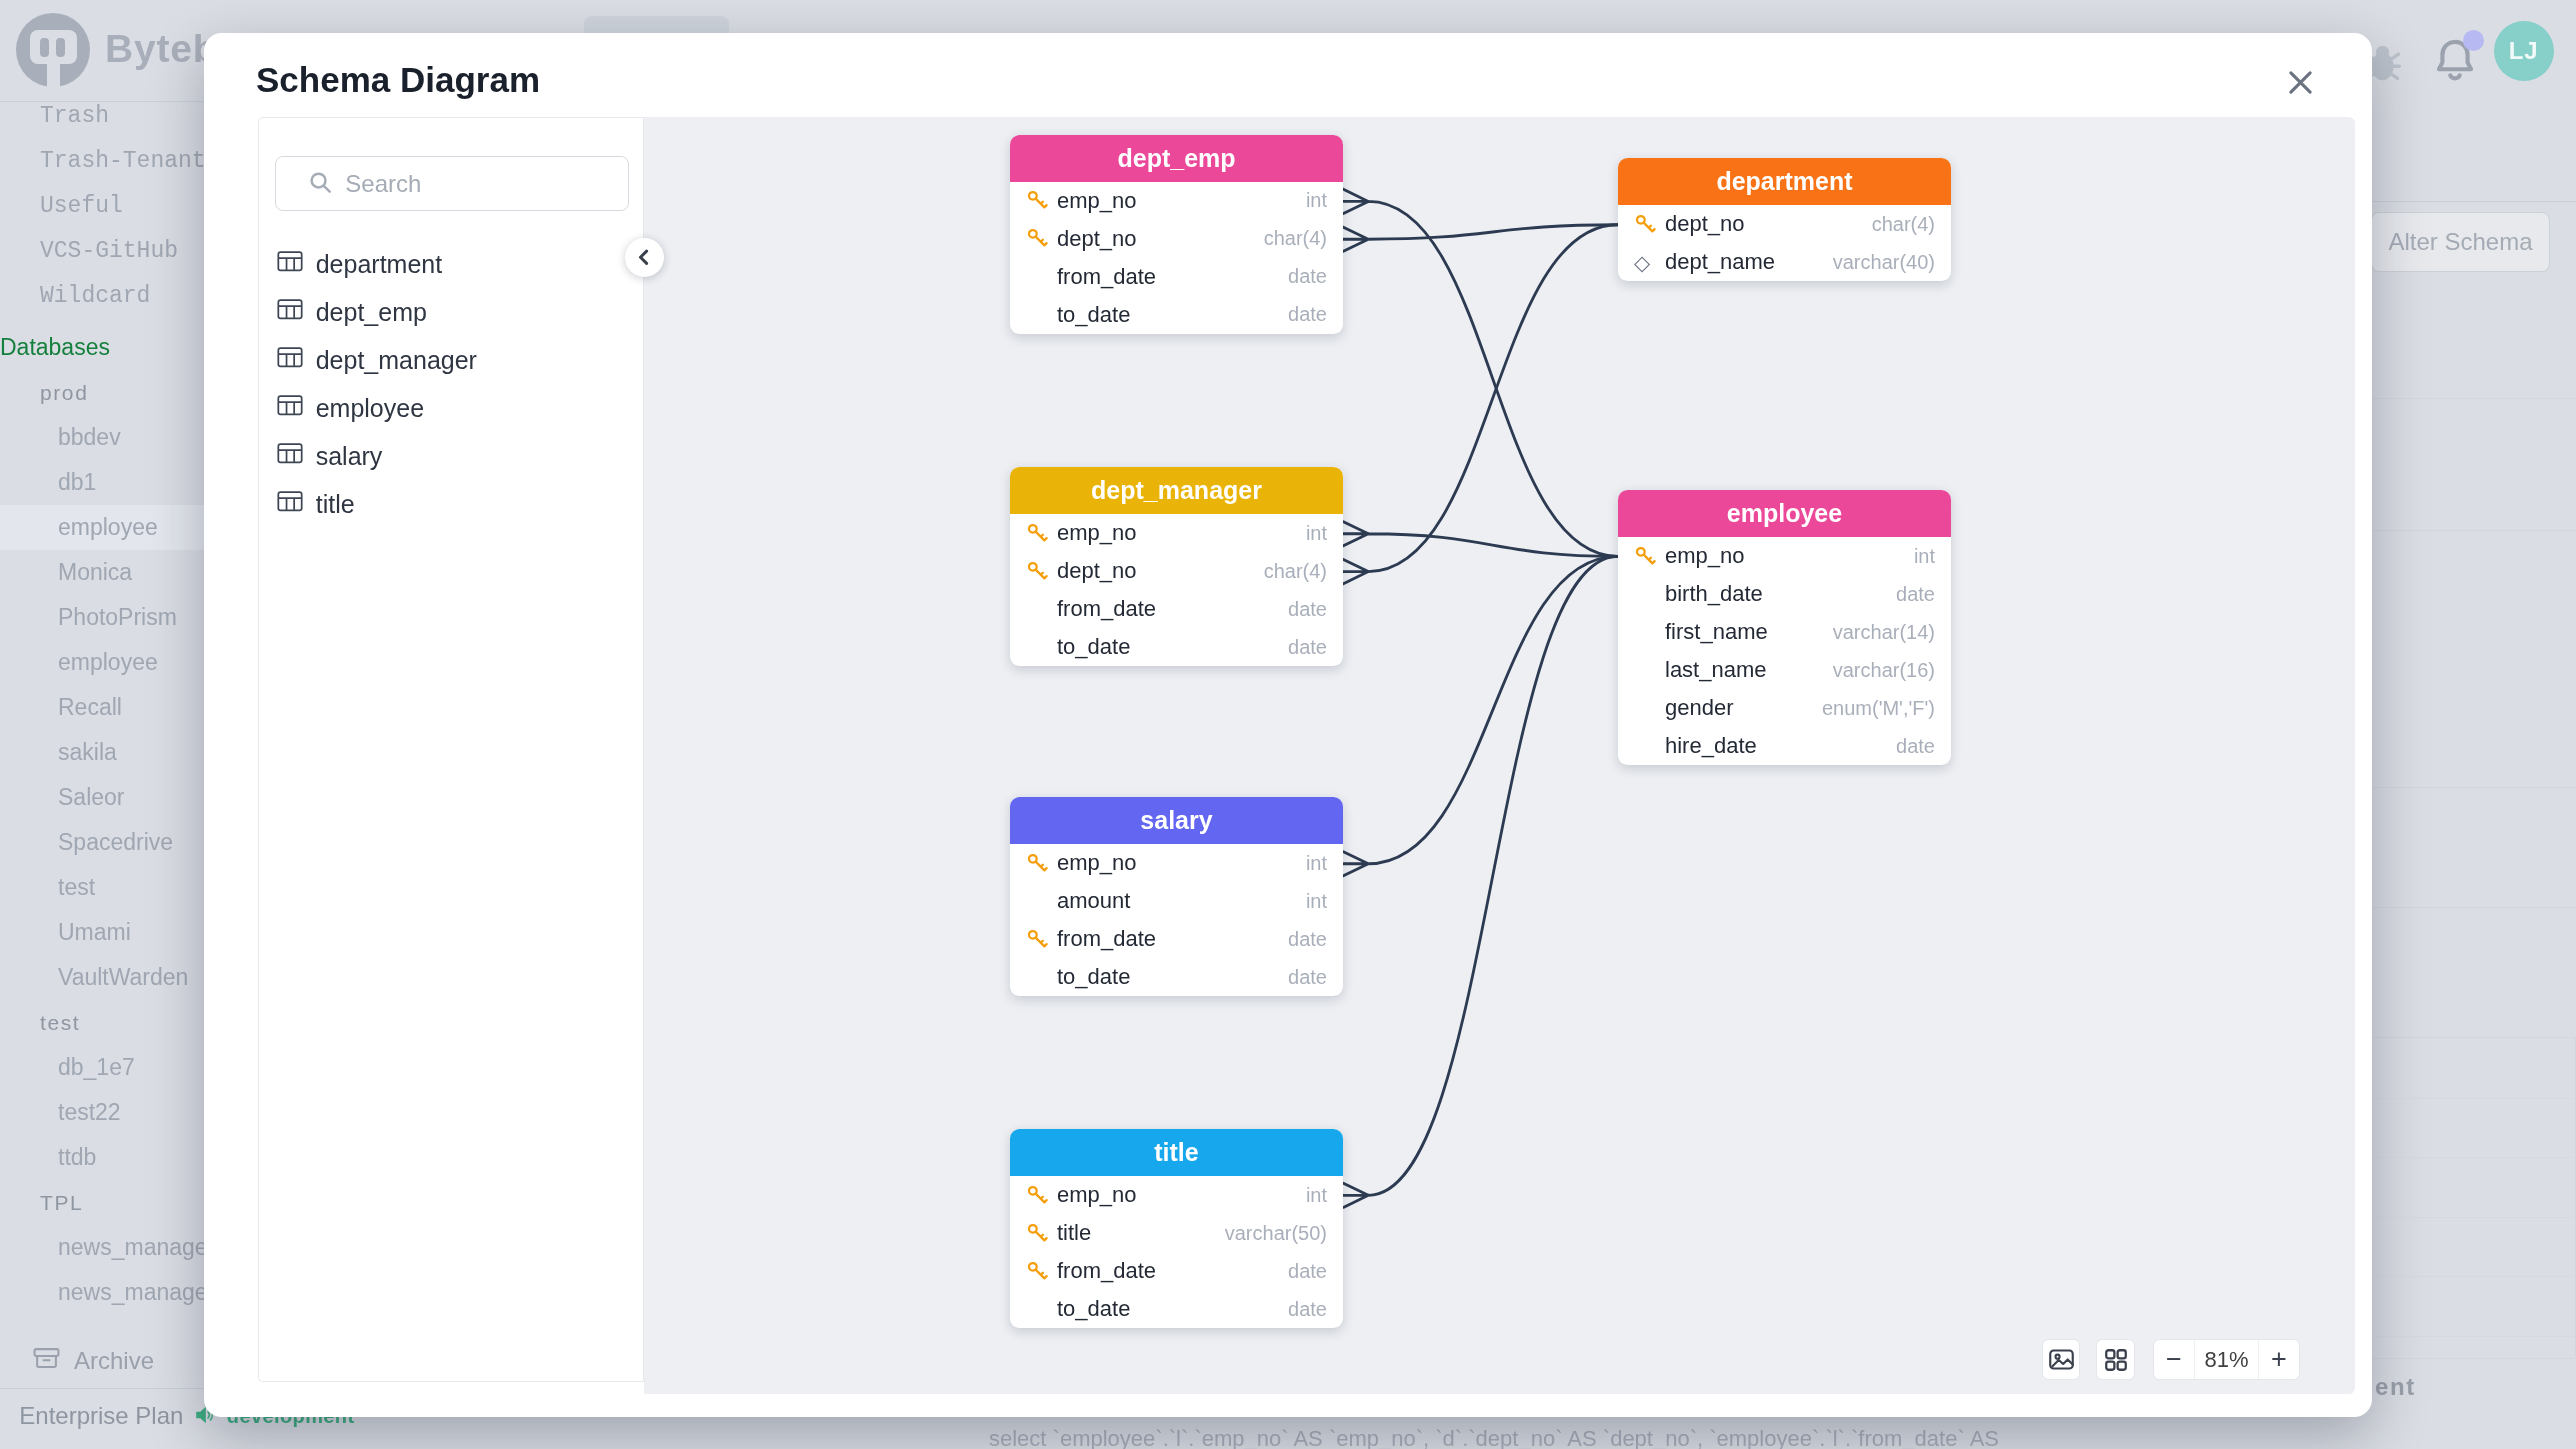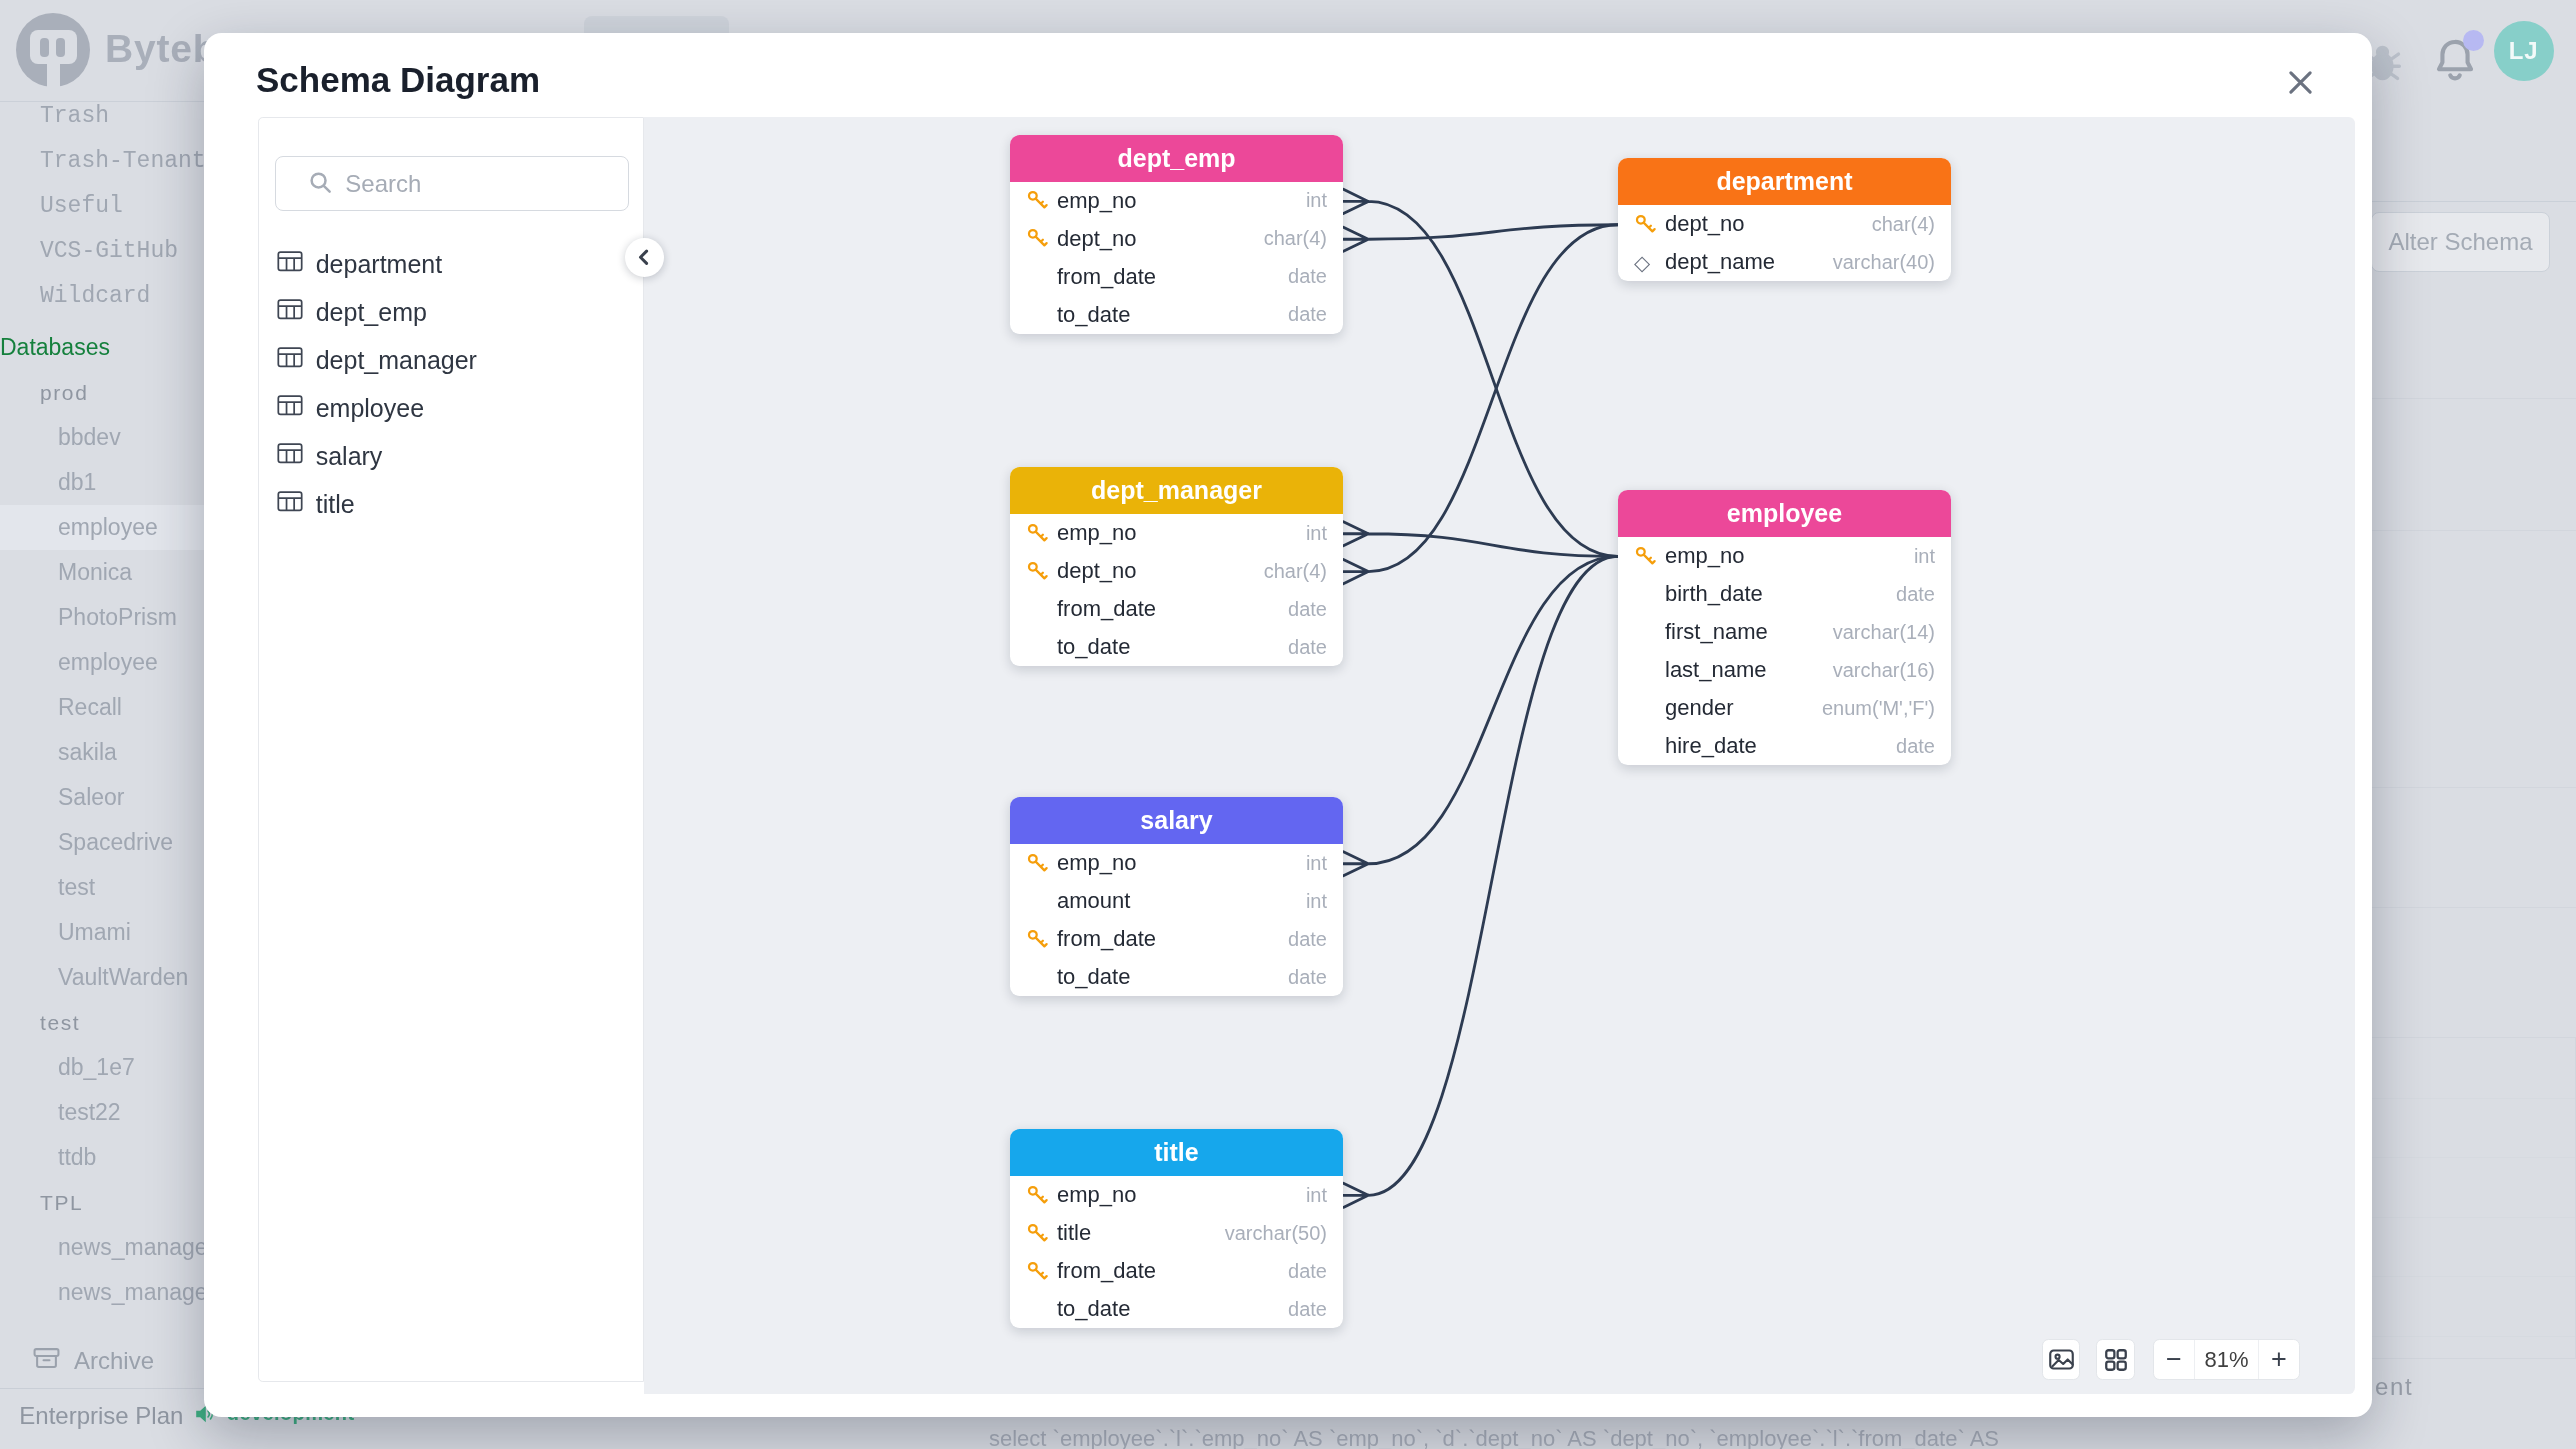--- a/index.html
+++ b/index.html
@@ -24,31 +24,31 @@
   .side-divider { position:absolute; left:0; top:101px; width:204px; border-top:1.6px solid #CBD0D8; }
   .sidebar { position:absolute; left:0; top:93px; width:204px; }
   .sb-item { height:45px; display:flex; align-items:center; font-size:23px; color:#A0A7B2; white-space:nowrap; overflow:hidden; }
   .sb-item.project { padding-left:40px;font-family:Liberation Mono, monospace; }
   .sb-item.section { margin-top:7.2px; color:#15803d; }
   .sb-item.env { padding-left:40px; font-size:21px; font-weight:normal; letter-spacing:1.6px; color:#8F96A1; }
   .sb-item.db { padding-left:58px; }
   .sb-item.active { background:#E3E6EC; }
   .sb-archive { position:absolute; left:32px; top:1340px; height:42px; display:flex; align-items:center; gap:13px; font-size:24px; color:#9AA1AC; }
   .footer-divider { position:absolute; left:0; top:1388px; width:204px; border-top:1.6px solid #C9CED6; }
-  .sb-footer { position:absolute; left:19.3px; top:1402px; display:flex; align-items:flex-start; gap:9.7px; white-space:nowrap; }
+  .sb-footer { position:absolute; left:19.3px; top:1402px; display:flex; align-items:center; gap:9.7px; white-space:nowrap; }
   .plan { font-size:24px; color:#8F96A1; }
   .devenv { font-size:20px; color:#3FAE82; font-weight:bold; letter-spacing:0.4px; }
 
   .bg-right-divider { position:absolute; left:2372px; top:201px; width:204px; border-top:1.6px solid #CAD0D8; }
   .alter-btn { position:absolute; left:2371px; top:212px; width:179px; height:60px; border:1.6px solid #CBD1D9; border-radius:8px;
                background:rgba(255,255,255,0.35); color:#A4ABB5; font-size:24px; display:flex; align-items:center; justify-content:center; }
   .bg-row { position:absolute; left:2372px; width:204px; border-top:1.6px solid #D2D6DD; }
   .bg-box { position:absolute; left:2372px; top:1037px; width:204px; height:322px; border:1.6px solid #D2D6DD; border-left:none; }
   .bg-box .ln { position:absolute; left:0; width:100%; border-top:1.6px solid #D6DAE0; }
-  .ent-frag { position:absolute; left:2375px; top:1373px; font-size:24px; font-weight:normal; letter-spacing:1.6px; color:#9AA0AA; }
+  .ent-frag { position:absolute; left:2375px; top:1373px; font-size:24px; font-weight:bold; letter-spacing:1.6px; color:#9AA0AA; }
   .sql-frag { position:absolute; left:989px; top:1426px; font-size:22px; color:#A8AEB9; white-space:nowrap; }
 
   
   .modal { position:absolute; left:204px; top:33px; width:2168px; height:1384px; background:#FFFFFF; border-radius:17.7px;
            box-shadow:0 19.3px 56px rgba(15,23,42,0.28); }
   .modal-title { position:absolute; left:52px; top:27px; font-size:35px; font-weight:600; color:#1A202C; }
   .close-btn { position:absolute; left:2079px; top:32px; width:35px; height:35px; cursor:pointer; }
 
   .left-card { position:absolute; left:54px; top:84px; width:386px; height:1265px; background:#fff;
                border:1.6px solid #E6E8EC; border-radius:4.8px 0 0 4.8px; }

